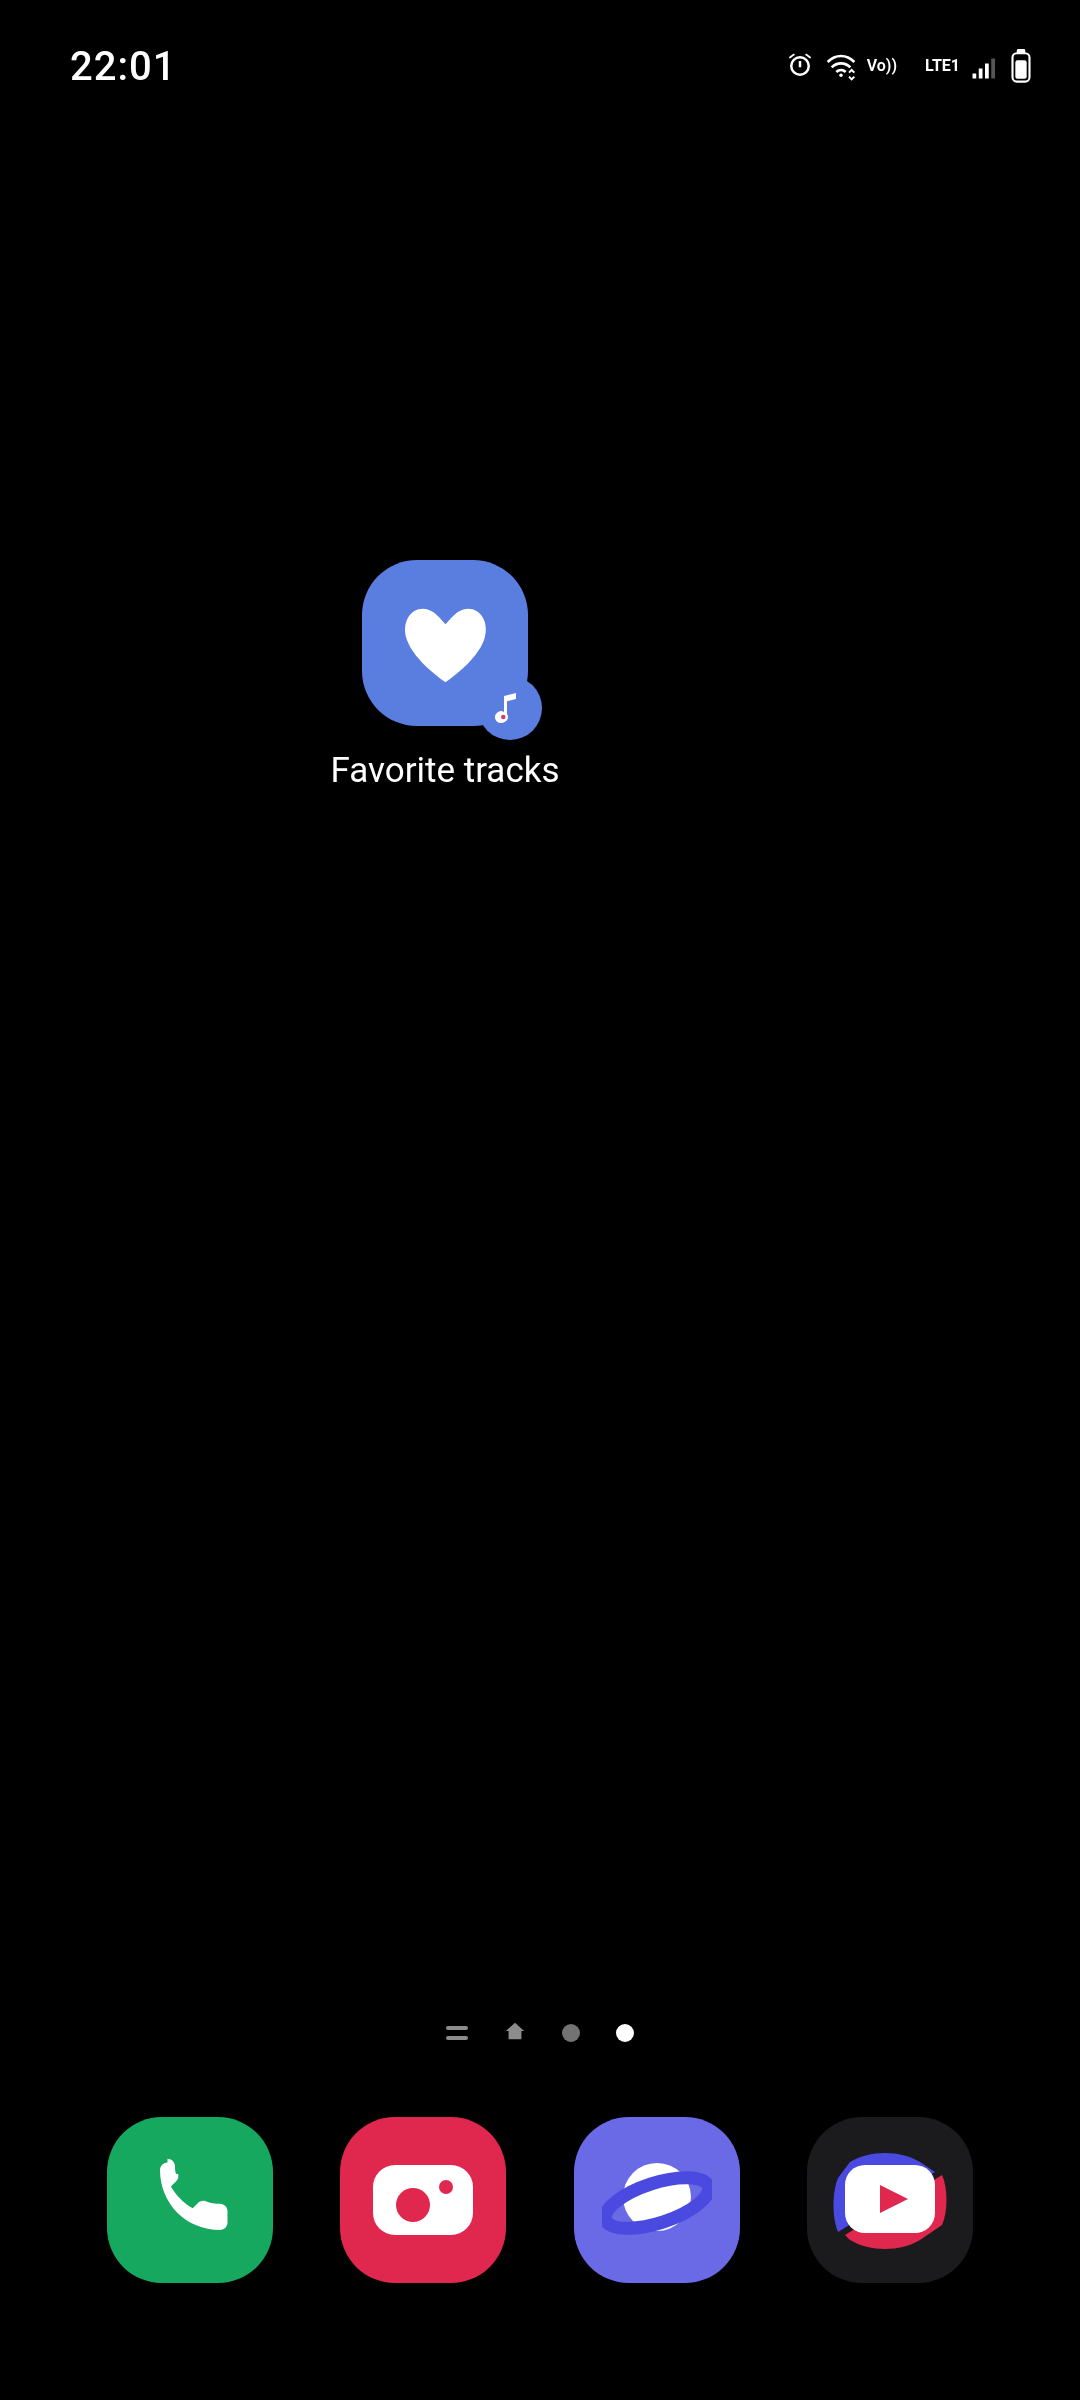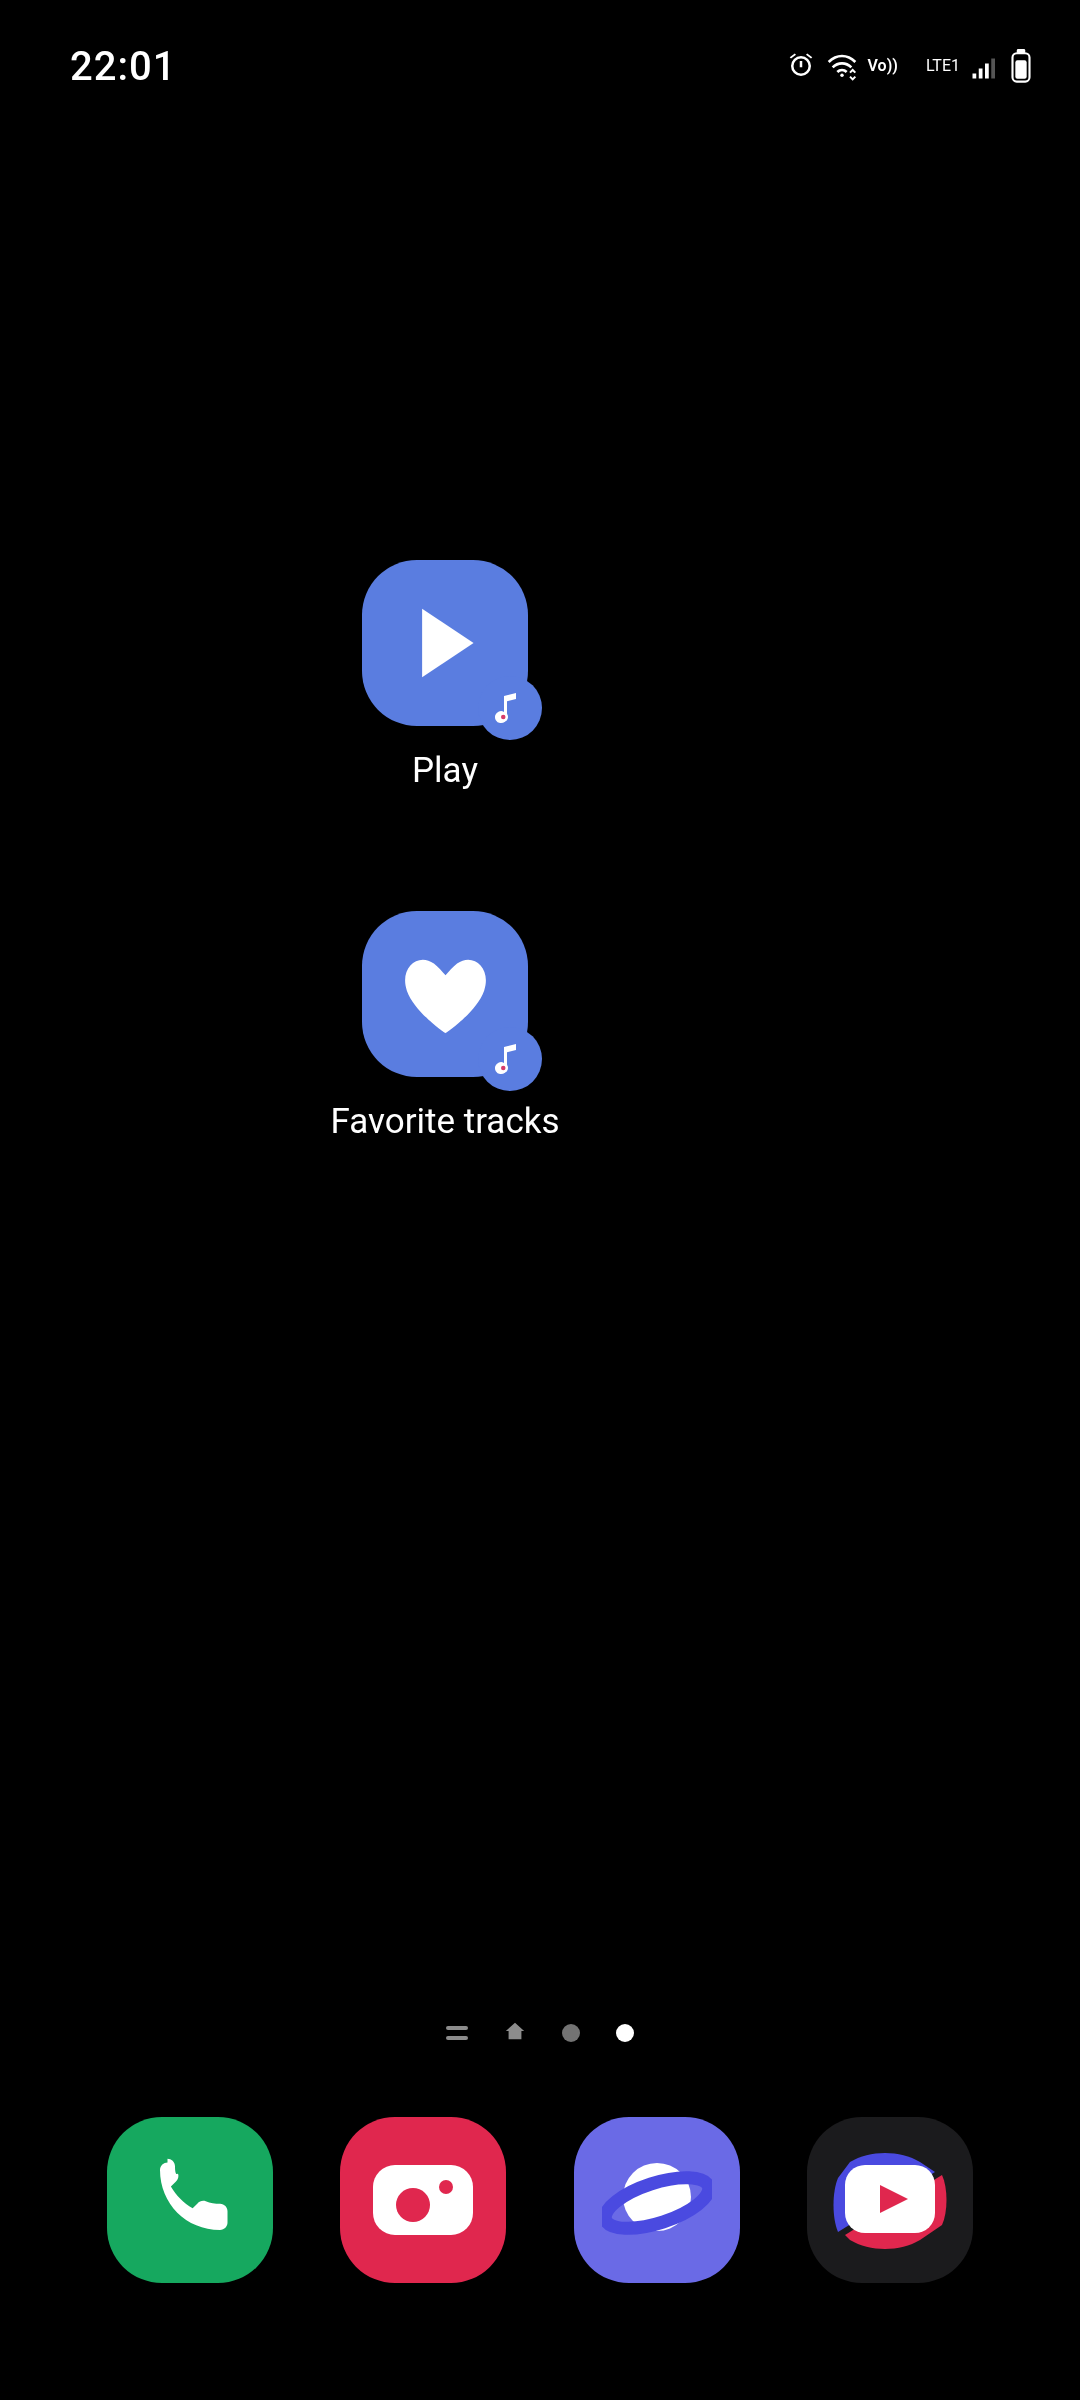--- a/index.html
+++ b/index.html
@@ -59,57 +59,40 @@
     <svg width="32" height="30" viewBox="0 0 24 20" fill="none" stroke="#fff" stroke-width="2">
         <path d="M2 7c6-6 14-6 20 0"></path>
         <path d="M5 11c4-4 10-4 14 0"></path>
         <path d="M8.5 14.5c2-2 5-2 7 0"></path>
         <circle cx="12" cy="17" r="1.3" fill="#fff" stroke="none"></circle>
         <path d="M18 15l2-2 2 2M18 18l2 2 2-2" stroke-width="1.5"></path>
       </svg>
 
     <div style="display:flex;flex-direction:row;align-items:flex-end;line-height:1;gap:28px;">
       <span style="font-size:16px;color:#fff;font-weight:600;">Vo))</span>
-      <span style="font-size:16px;color:#fff;font-weight:400;">LTE1</span>
+      <span style="font-size:16px;color:#fff;font-weight:700;">LTE1</span>
     </div>
 
     <svg width="30" height="30" viewBox="0 0 24 24">
         <rect x="2" y="18" width="3" height="4" fill="#fff"></rect>
         <rect x="7" y="14" width="3" height="8" fill="#fff"></rect>
         <rect x="12" y="10" width="3" height="12" fill="#fff"></rect>
         <rect x="17" y="6" width="3" height="16" fill="#555"></rect>
       </svg>
 
     <svg width="22" height="34" viewBox="0 0 14 24">
         <rect x="4" y="0" width="6" height="3" rx="1" fill="#fff"></rect>
         <rect x="1" y="3" width="12" height="20" rx="3" fill="none" stroke="#fff" stroke-width="1.5"></rect>
         <rect x="3" y="8" width="8" height="13" rx="1.5" fill="#fff"></rect>
       </svg>
   </div>
 </div>
 
 <div class="home-grid">
 
-  <div class="app-shortcut col2">
-    <div class="squircle blue">
-      <div class="inner">
-        <svg width="70" height="80" viewBox="0 0 60 70">
-            <path d="M10 5 L55 35 L10 65 Z" fill="#fff"></path>
-          </svg>
-      </div>
-      <div class="music-badge">
-        <svg viewBox="0 0 24 24" fill="none">
-            <path d="M10 18a4 4 0 1 1-2-3.4V4l8-2v4l-6 1.5V18z" fill="#fff"></path>
-            <circle cx="7.5" cy="18" r="3.2" fill="#fff"></circle>
-            <circle cx="7.5" cy="18" r="1.5" fill="#d83b6a"></circle>
-          </svg>
-      </div>
-    </div>
-    <div class="app-label">Play</div>
-  </div>
 
 
   <div class="app-shortcut col2">
     <div class="squircle blue">
       <div class="inner">
         <svg width="95" height="85" viewBox="0 0 24 22" fill="#fff">
             <path d="M12 21s-8-5.3-10-11C0 4 5 0 9 3c1.3 1 2 2 3 3 1-1 1.7-2 3-3 4-3 9 1 7 7-2 5.7-10 11-10 11z"></path>
           </svg>
       </div>
       <div class="music-badge">

